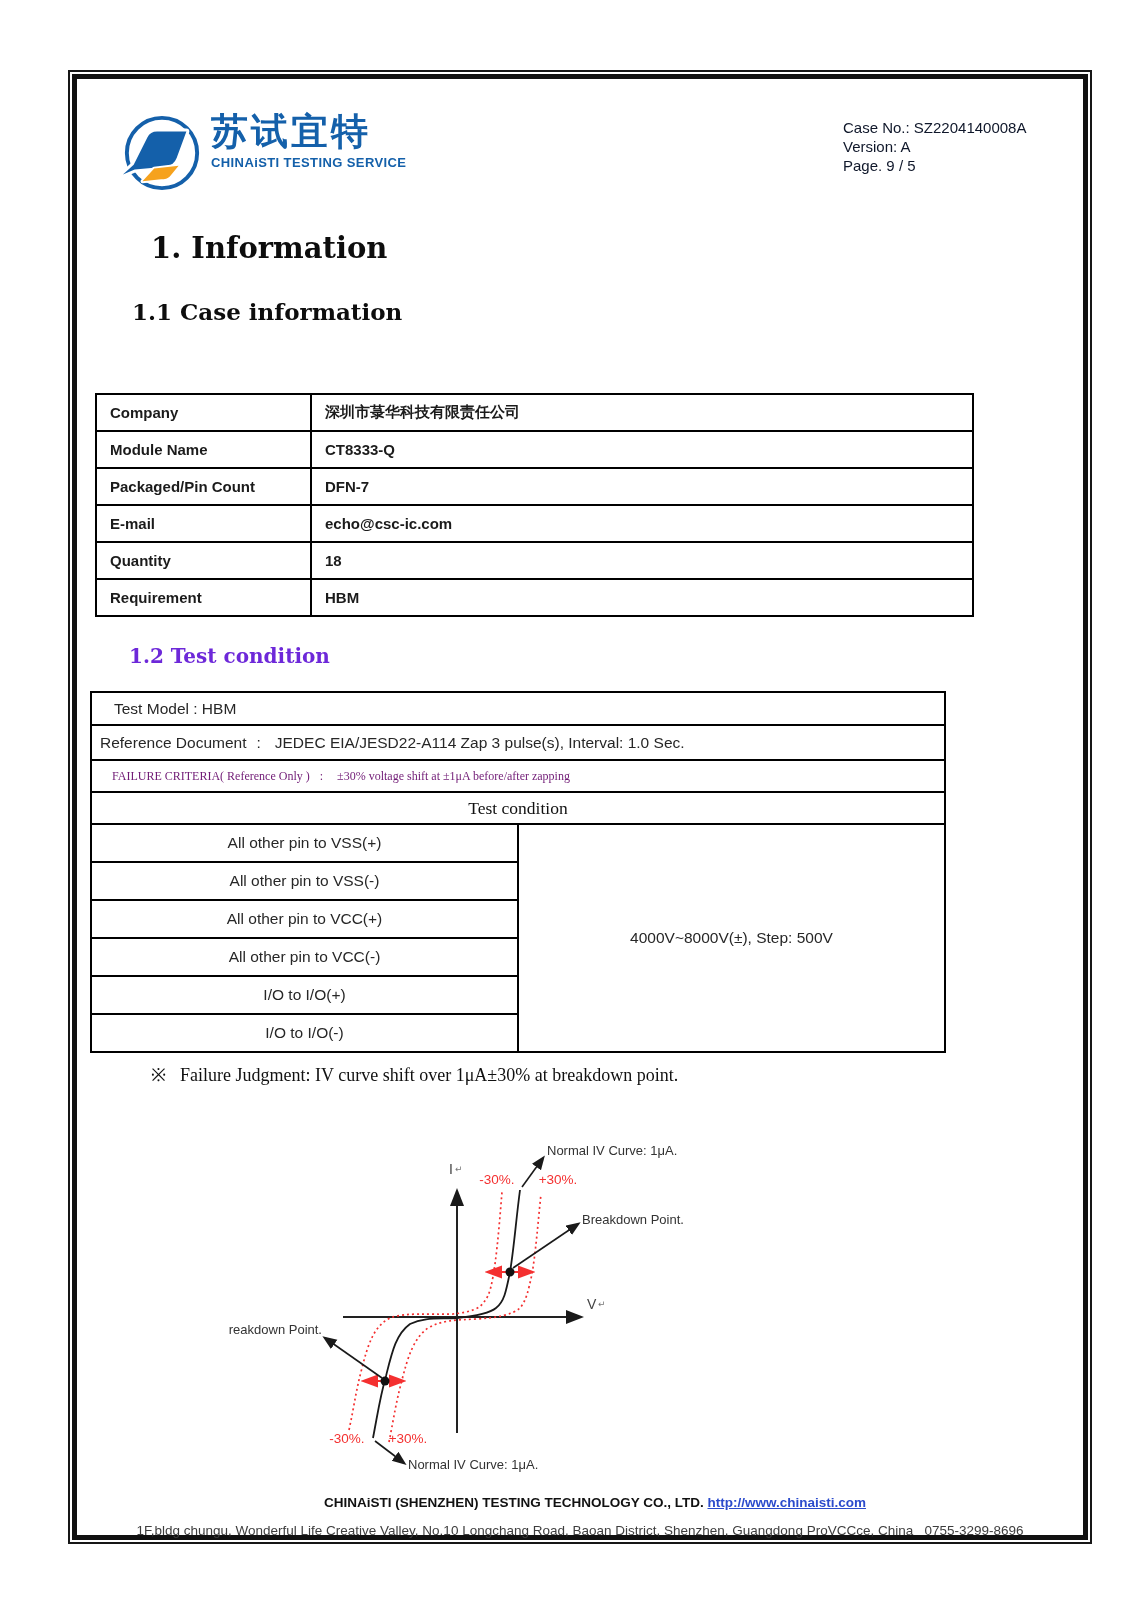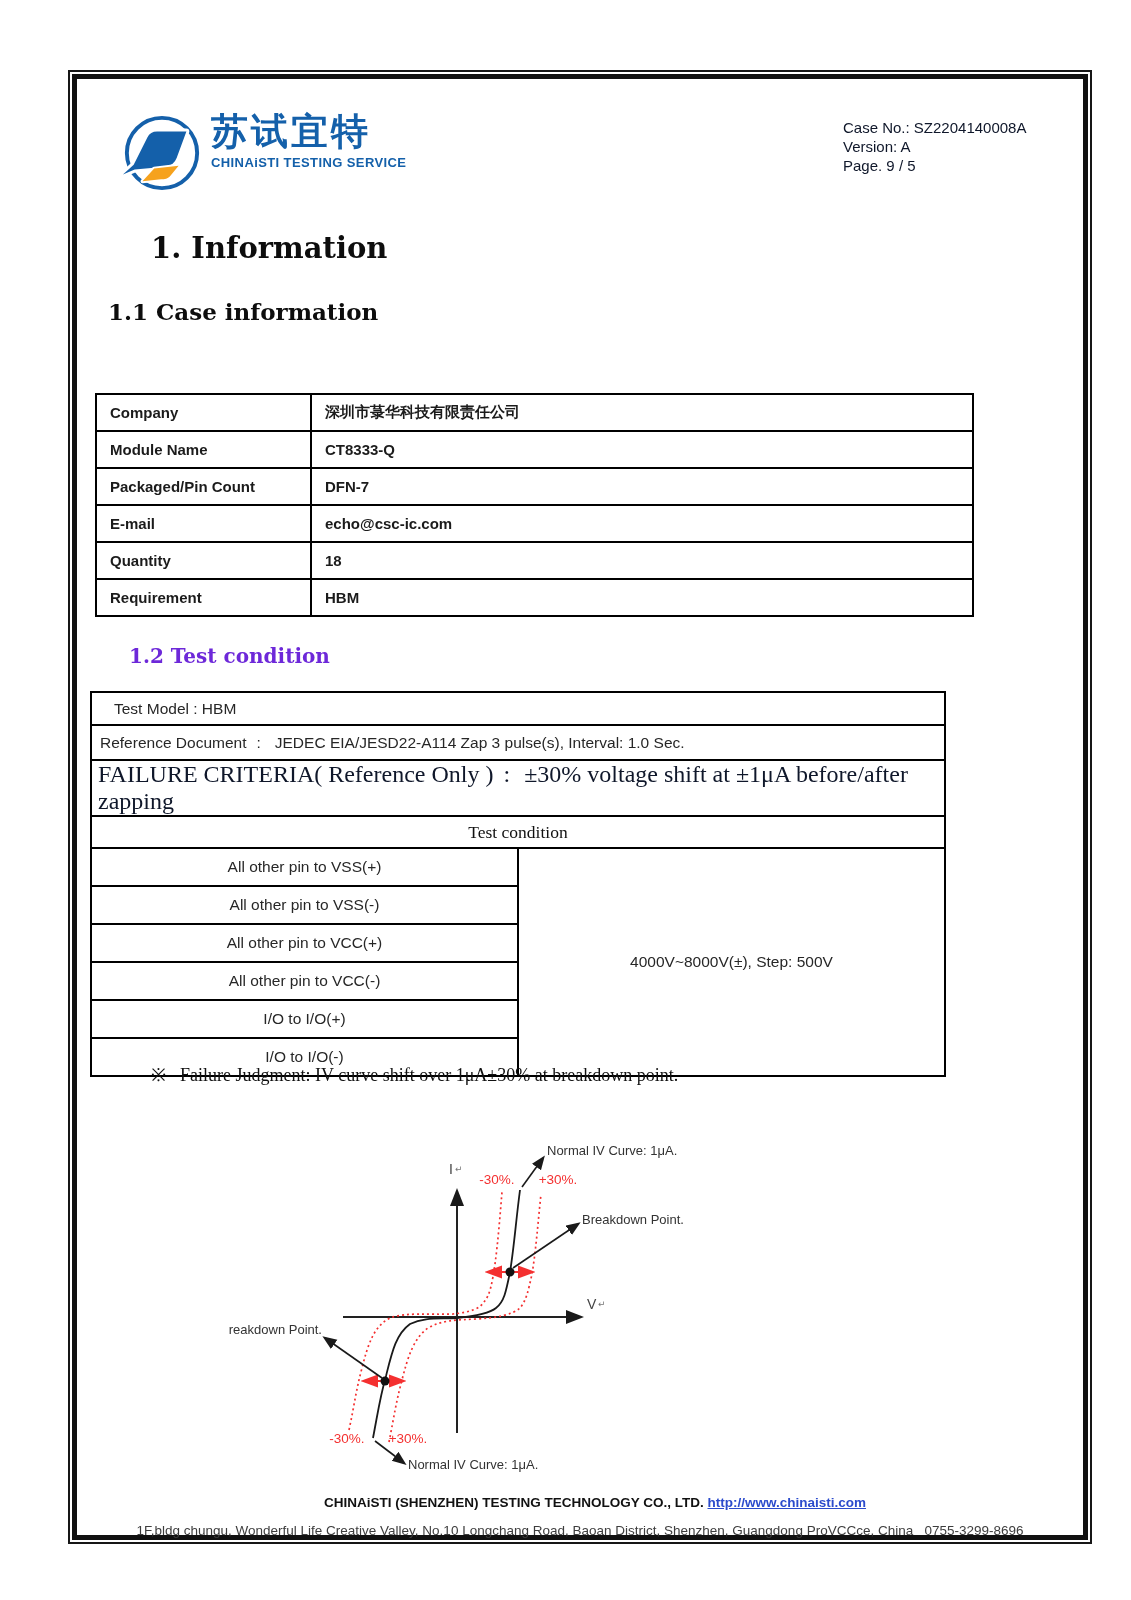--- a/index.html
+++ b/index.html
@@ -16,38 +16,38 @@
 
   
   .logo-wrap{left:121px;top:112px;display:flex;align-items:flex-start;}
   .logo-text{margin-left:8px;}
   .logo-cn{font-size:37px;font-weight:bold;color:#1460aa;letter-spacing:3px;line-height:40px;}
   .logo-en{font-size:13px;font-weight:bold;color:#1460aa;letter-spacing:0.4px;margin-top:3px;}
   .case-info{left:843px;top:118px;font-size:15px;line-height:19px;color:#0f172a;}
 
   
   .h1{left:115px;top:231px;font-family:"DejaVu Serif",serif;font-weight:bold;font-size:29px;color:#0d0d0d;margin-left:36px;}
-  .h2{left:108px;top:298px;font-family:"DejaVu Serif",serif;font-weight:bold;font-size:23px;color:#0d0d0d;}
+  .h2{left:132px;top:298px;font-family:"DejaVu Serif",serif;font-weight:bold;font-size:23px;color:#0d0d0d;}
   .h3{left:129px;top:644px;font-family:"DejaVu Serif",serif;font-weight:bold;font-size:20px;color:#6d28d9;}
 
   
   table{border-collapse:collapse;}
   .case-table{left:95px;top:393px;width:879px;}
   .case-table td{border:2px solid #000;height:35px;padding:0 0 0 13px;
                  font-size:15px;font-weight:bold;color:#1b1b1b;}
   .case-table td.lbl{width:200px;}
 
   
   .test-table{left:90px;top:691px;width:856px;table-layout:fixed;}
   .test-table td{border:2px solid #000;padding:0;font-size:15.5px;color:#272727;}
   .tt-row1 td{height:31px;padding-left:22px;}
   .tt-row2 td{height:33px;padding-left:8px;}
   .tt-colon{display:inline-block;margin:0 14px 0 10px;}
-  .tt-red td{height:30px;padding-left:6px;font-family:"Liberation Serif",serif;
-             font-size:24px;color:#0f172a;}
+  .tt-red td{height:30px;padding-left:20px;font-family:"Liberation Serif",serif;
+             font-size:12px;color:#701a75;}
   .tt-head td{height:30px;text-align:center;font-family:"Liberation Serif",serif;
               font-size:17.5px;color:#111;}
   .tt-pin{height:36px;text-align:center;width:436px;}
   .tt-volt{text-align:center;font-size:16.5px;color:#272727;}
 
   
   .note{left:151px;top:1062px;font-family:"Liberation Serif",serif;font-size:18px;color:#111;}
   .note .mark{margin-right:14px;}
 
   

